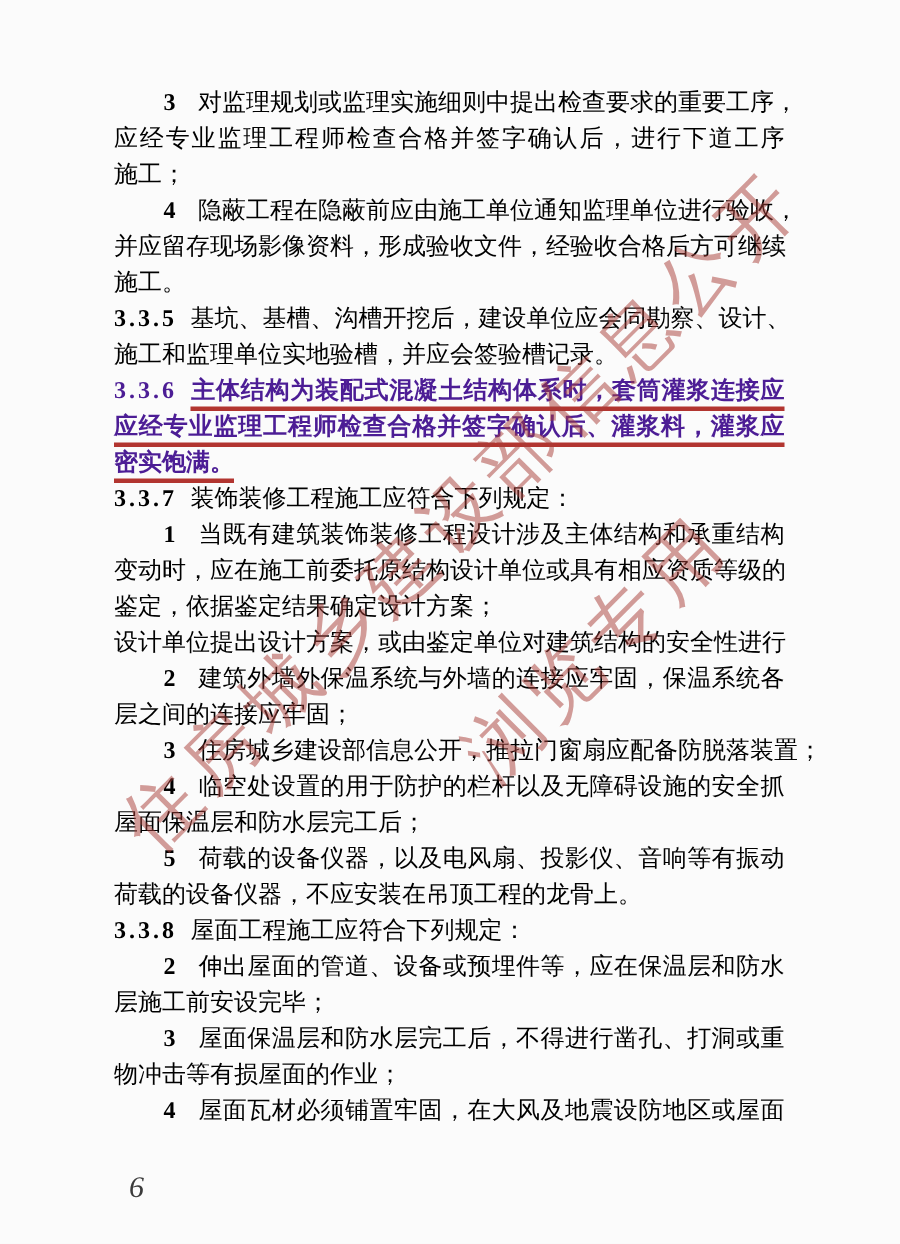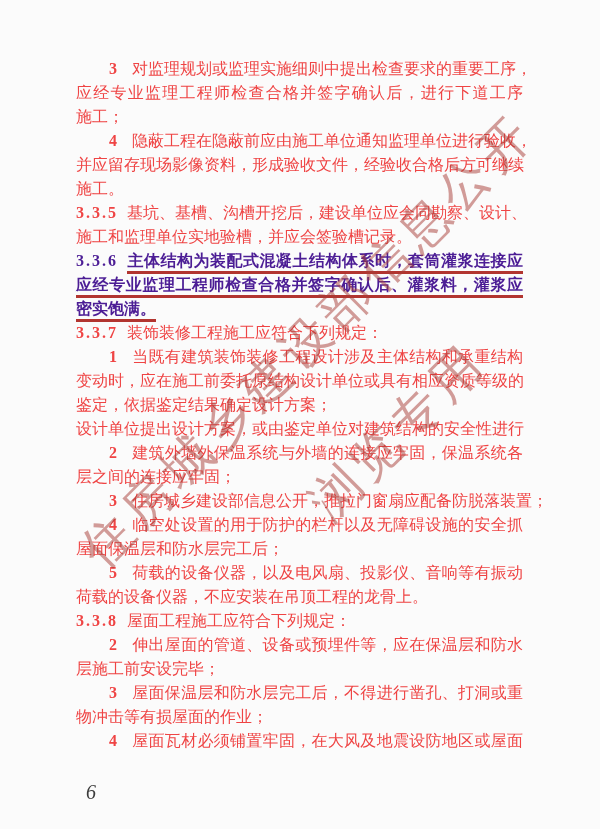--- a/index.html
+++ b/index.html
@@ -15,21 +15,21 @@
     overflow: hidden;
   }
   .content {
     position: absolute;
     left: 76px; top: 57px;
     width: 447px;
   }
   .line {
     font-size: 16px;
     line-height: 24px;
-    color: #ef4444;
+    color: #000000;
     white-space: nowrap;
     text-align: justify;
     text-align-last: justify;
   }
   .line.short { text-align-last: left; }
   .line.indent { padding-left: 33px; }
   .num {
     font-weight: bold;
     margin-right: 14px;
     letter-spacing: 1px;

